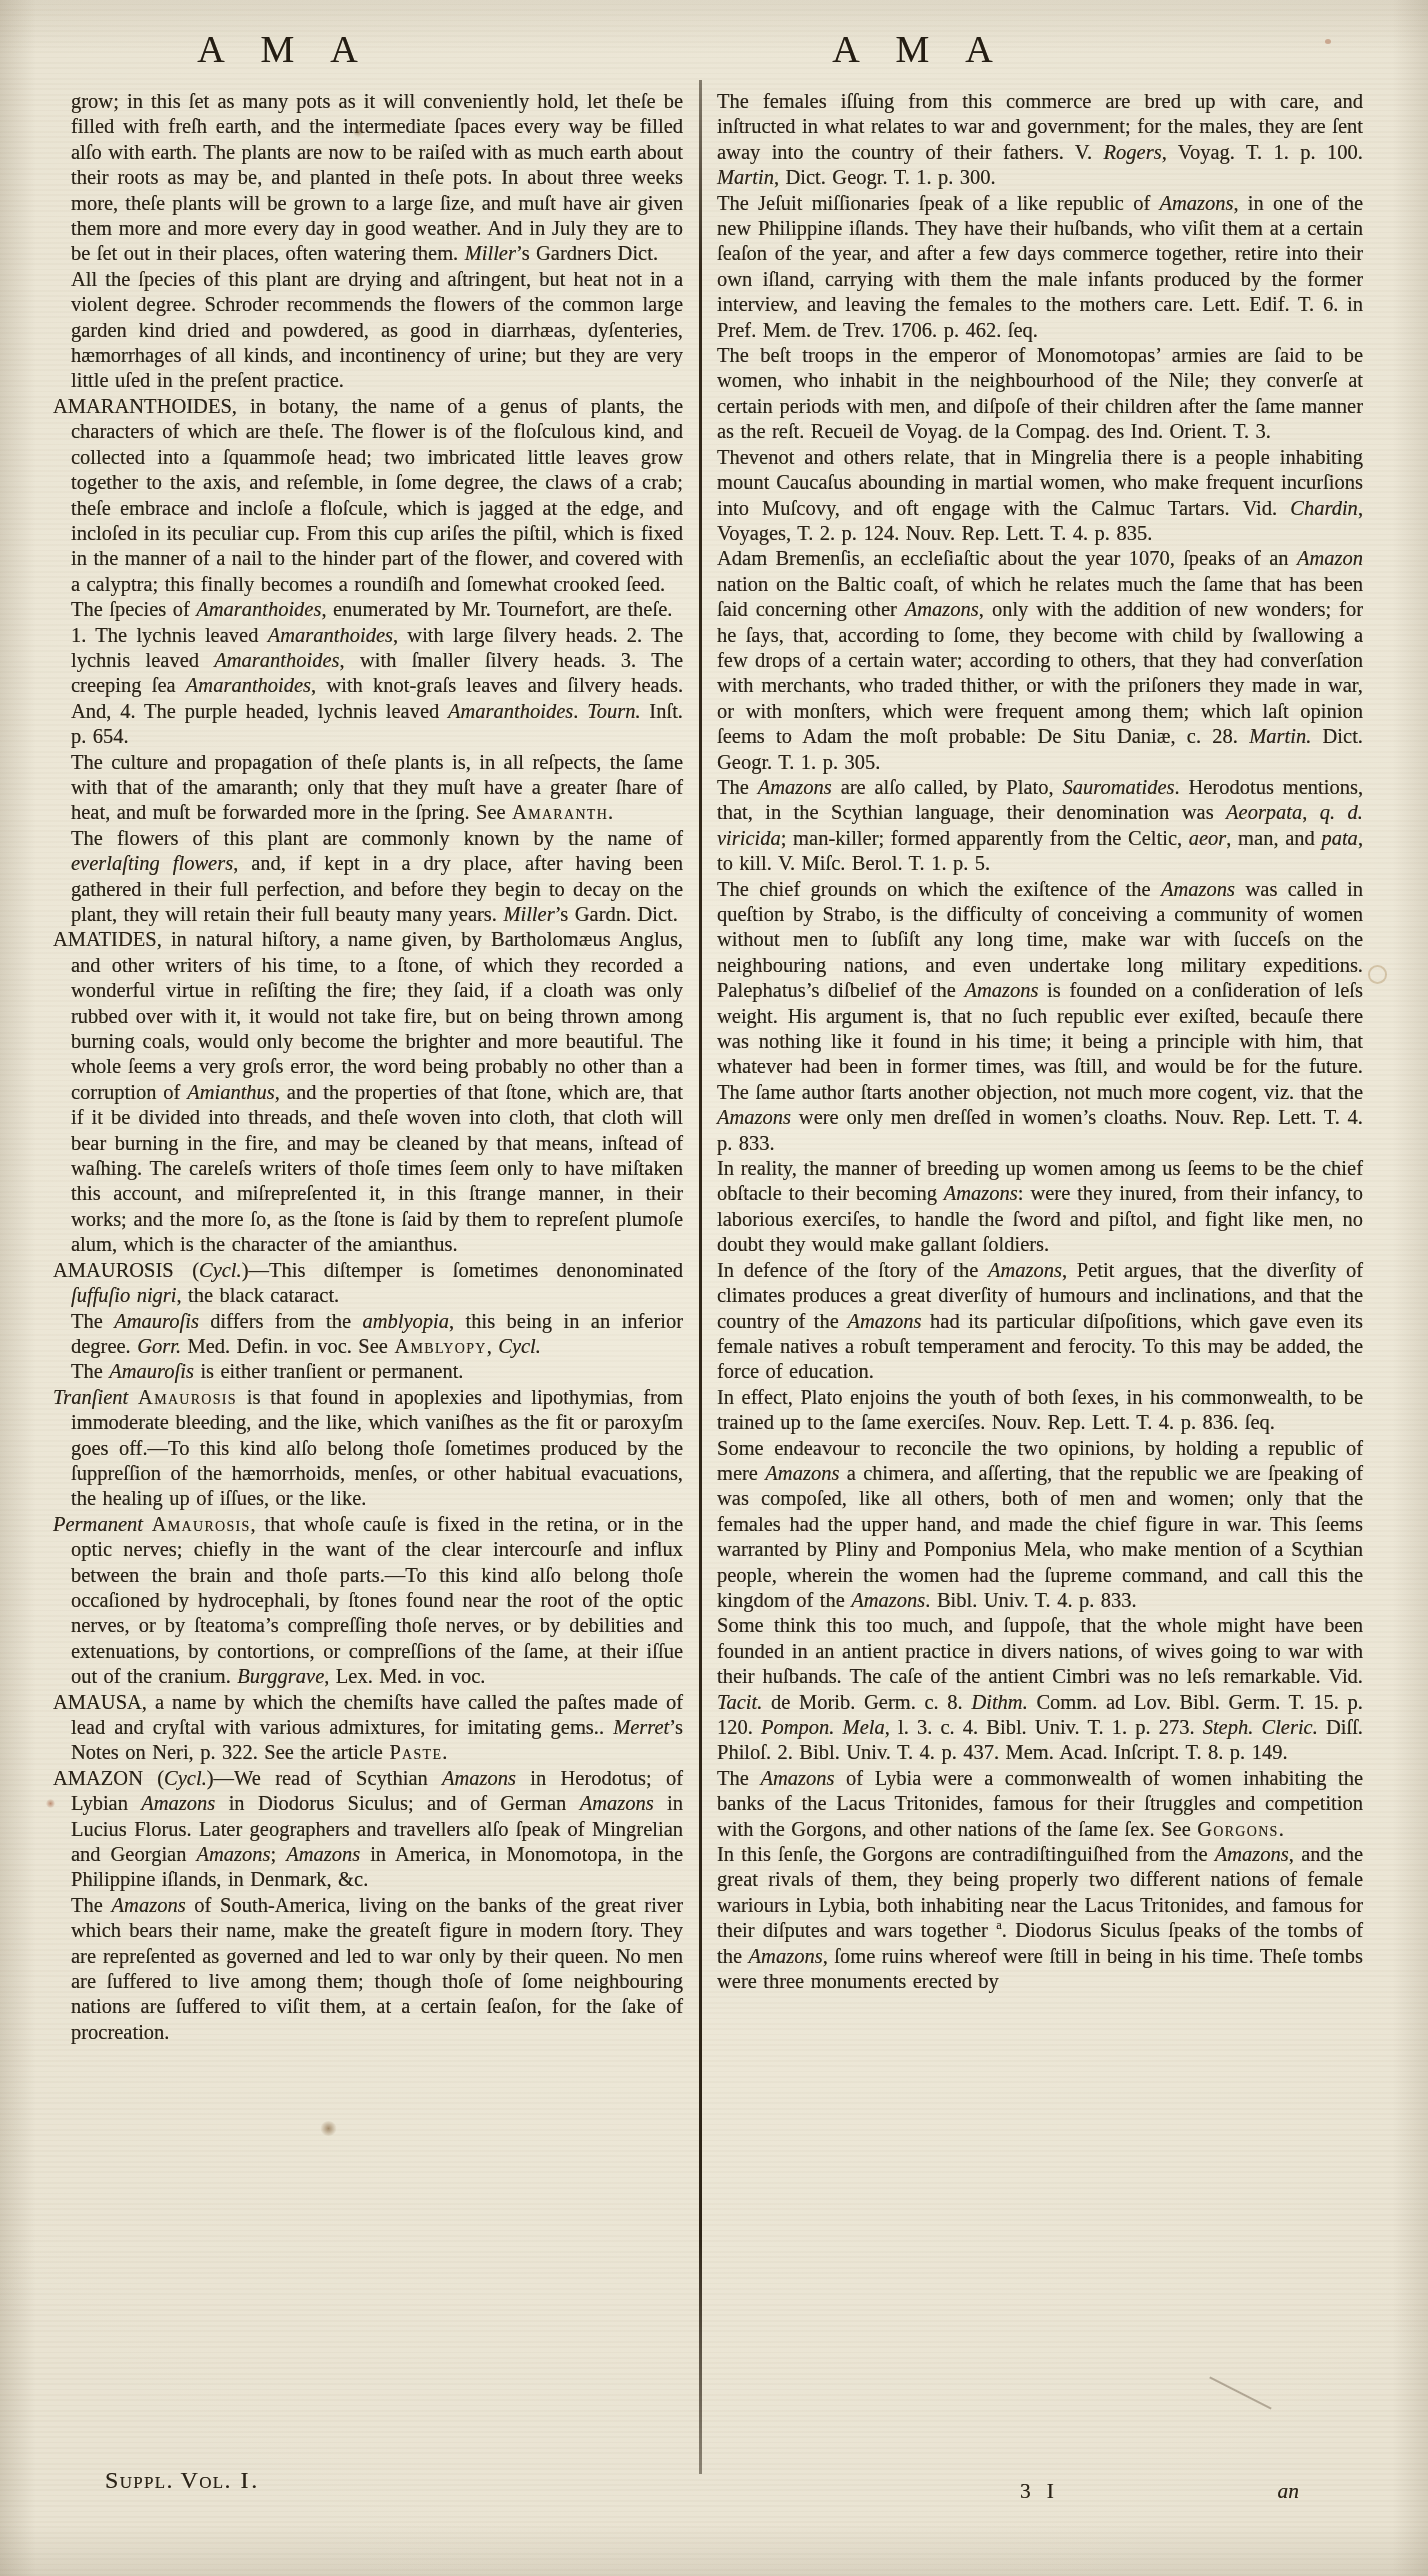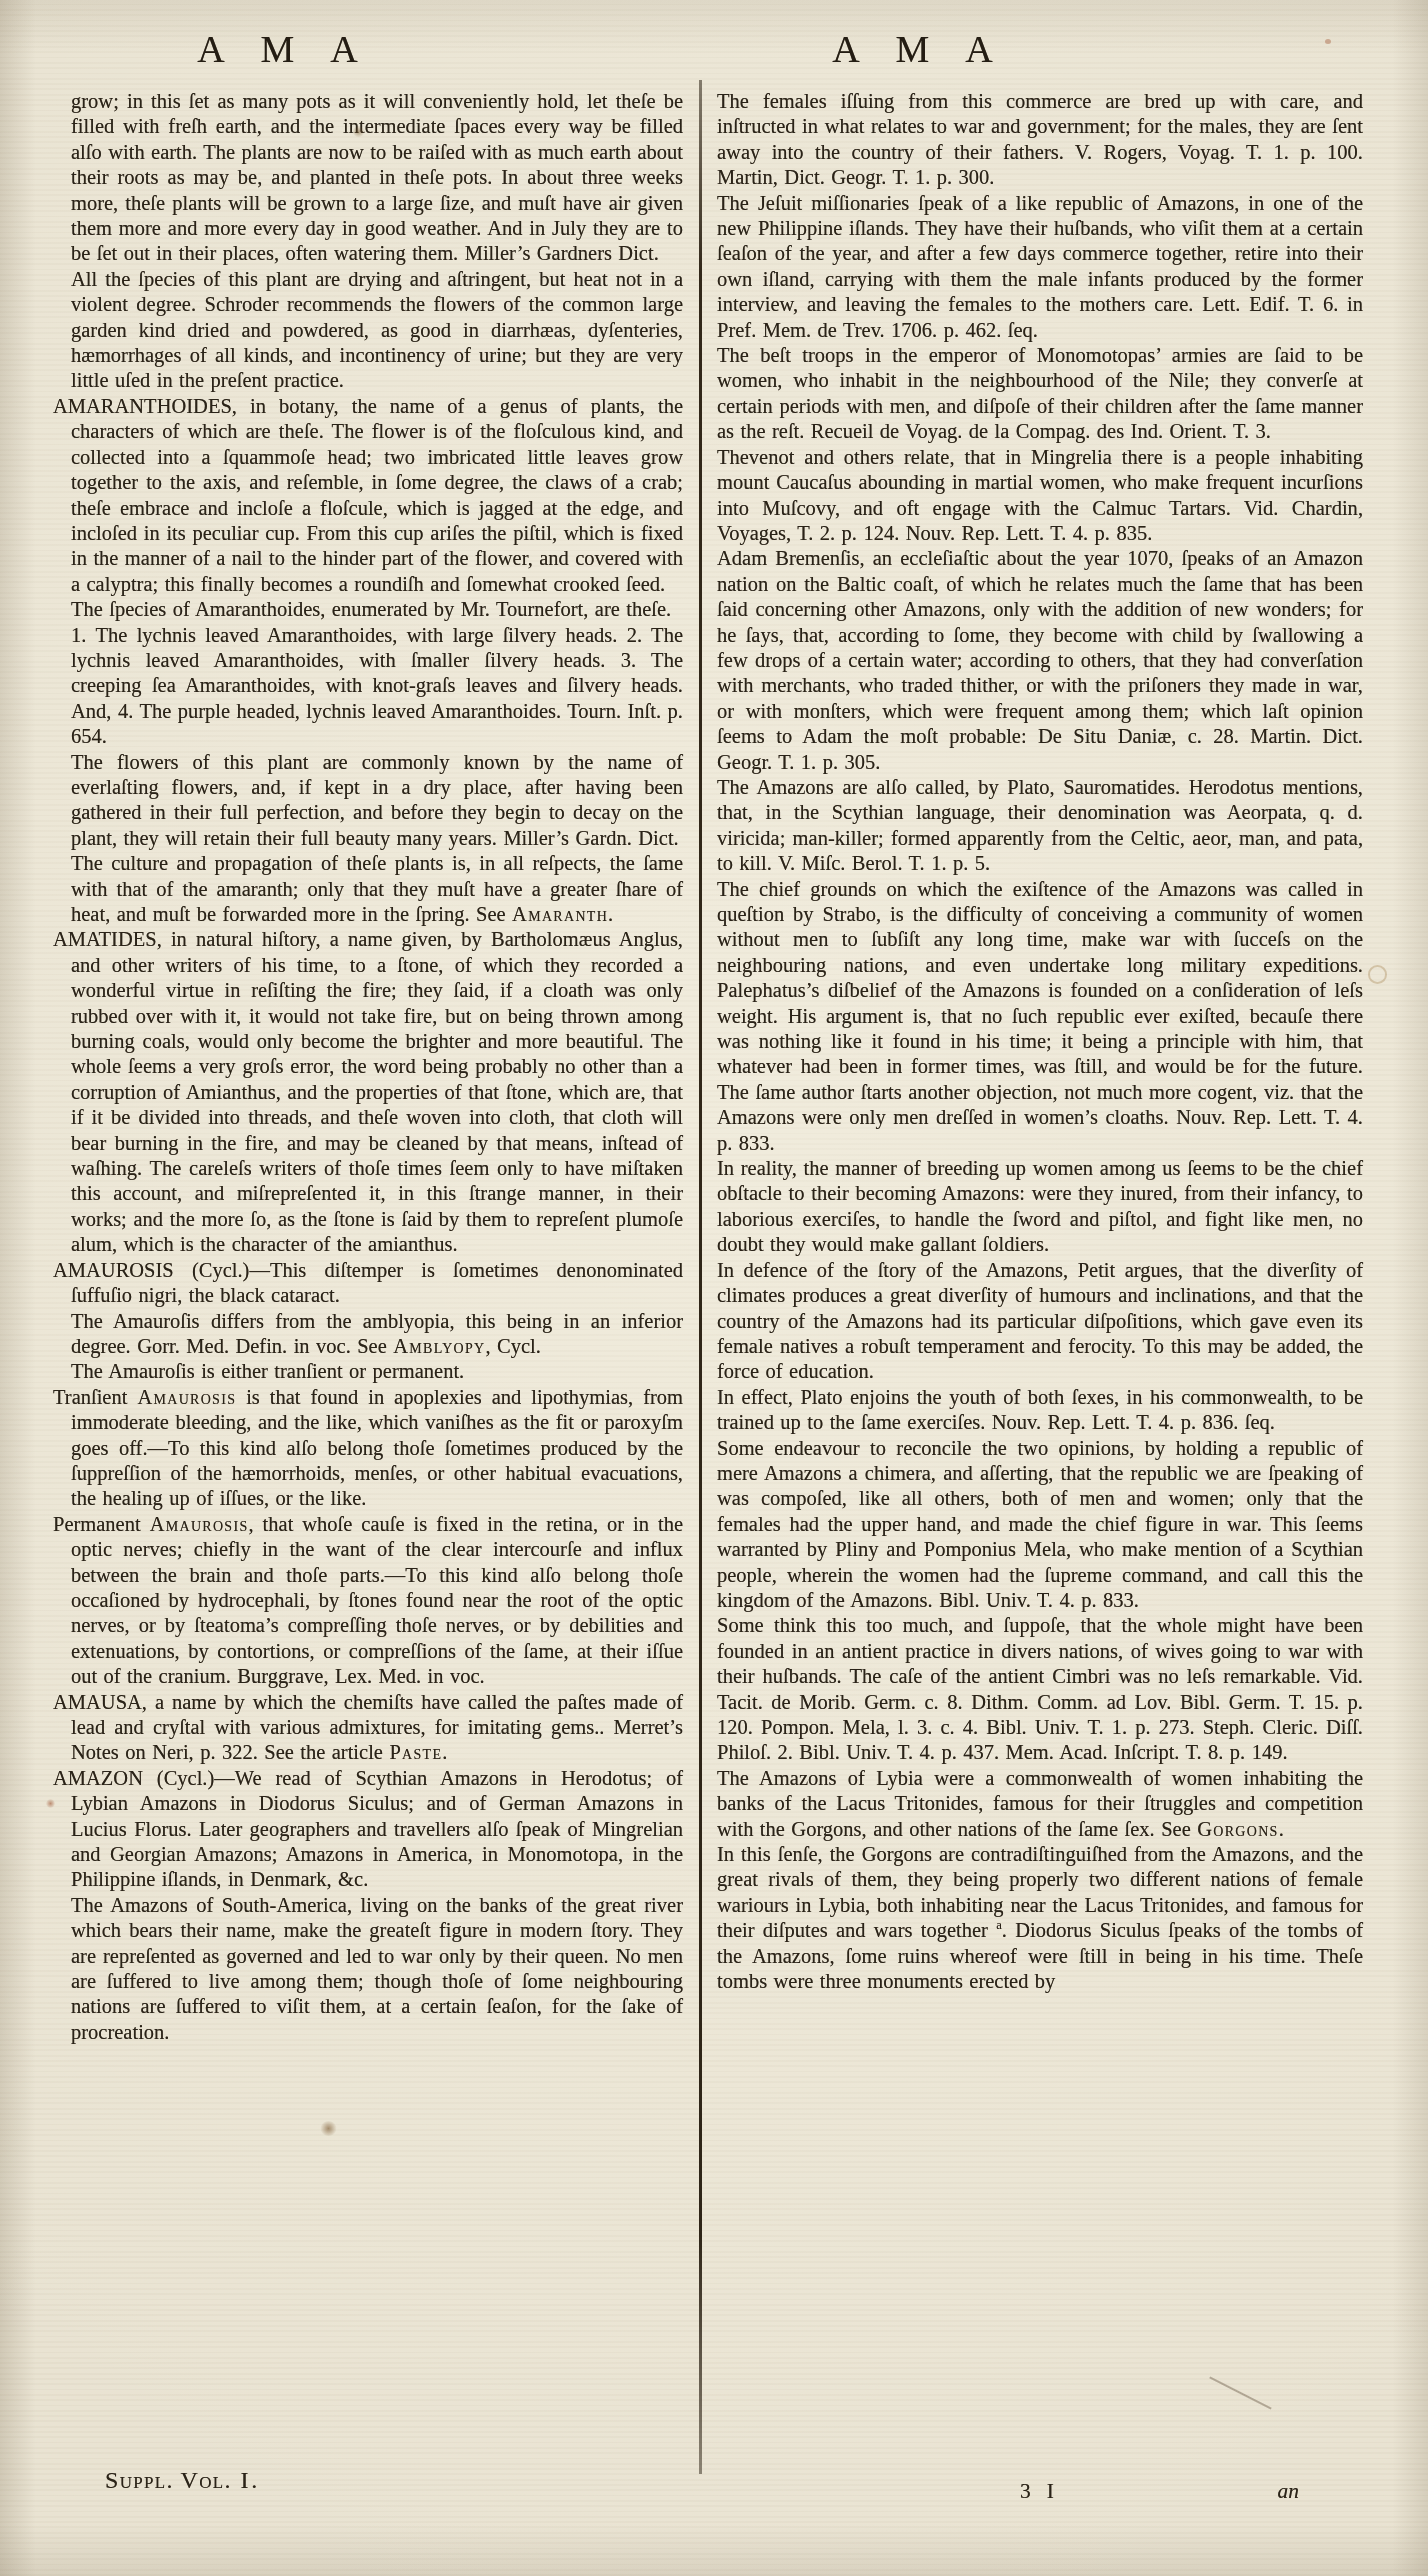--- a/index.html
+++ b/index.html
@@ -33,21 +33,21 @@
   .col{
     position:absolute;top:89px;
     font-size:20.5px;line-height:25.4px;
     text-align:justify;
     word-spacing:1.3px;
   }
   .col-left{left:53px;width:630px;padding-left:18px;box-sizing:border-box;}
   .col-right{left:717px;width:646px;}
   .col p{margin:0;}
   .col p.hang{text-indent:-18px;}
-  .it{}
+  .it{font-style:italic;}
   .sc{font-variant:small-caps;letter-spacing:1.3px;}
   .sup{vertical-align:super;font-size:0.62em;line-height:0;}
   .footer-left{
     position:absolute;left:105px;top:2467px;
     font-size:24px;letter-spacing:2.7px;
   }
   .footer-right-line{position:absolute;left:717px;top:2479px;width:646px;height:32px;font-size:21.4px;}
   .gathering-mark{position:absolute;left:303px;letter-spacing:5.3px;}
   .catchword{position:absolute;right:64px;font-style:italic;}
   
@@ -74,22 +74,22 @@
   <div class="running-head head-right">A M A</div>
 
   <div class="rule"></div>
 
   <div class="col col-left">
       <p class="body">grow; in this ſet as many pots as it will conveniently hold, let theſe be filled with freſh earth, and the intermediate ſpaces every way be filled alſo with earth.  The plants are now to be raiſed with as much earth about their roots as may be, and planted in theſe pots.  In about three weeks more, theſe plants will be grown to a large ſize, and muſt have air given them more and more every day in good weather.  And in July they are to be ſet out in their places, often watering them.  <span class="it">Miller</span>’s Gardners Dict.</p>
       <p class="body">All the ſpecies of this plant are drying and aſtringent, but heat not in a violent degree.  Schroder recommends the flowers of the common large garden kind dried and powdered, as good in diarrhæas, dyſenteries, hæmorrhages of all kinds, and incontinency of urine; but they are very little uſed in the preſent practice.</p>
       <p class="hang">AMARANTHOIDES, in botany, the name of a genus of plants, the characters of which are theſe.  The flower is of the floſculous kind, and collected into a ſquammoſe head; two imbricated little leaves grow together to the axis, and reſemble, in ſome degree, the claws of a crab; theſe embrace and incloſe a floſcule, which is jagged at the edge, and incloſed in its peculiar cup.  From this cup ariſes the piſtil, which is fixed in the manner of a nail to the hinder part of the flower, and covered with a calyptra; this finally becomes a roundiſh and ſomewhat crooked ſeed.</p>
       <p class="body">The ſpecies of <span class="it">Amaranthoides</span>, enumerated by Mr. Tournefort, are theſe.</p>
       <p class="body">1. The lychnis leaved <span class="it">Amaranthoides</span>, with large ſilvery heads.  2. The lychnis leaved <span class="it">Amaranthoides</span>, with ſmaller ſilvery heads.  3. The creeping ſea <span class="it">Amaranthoides</span>, with knot-graſs leaves and ſilvery heads.  And, 4. The purple headed, lychnis leaved <span class="it">Amaranthoides</span>.  <span class="it">Tourn.</span> Inſt. p. 654.</p>
+      <p class="body">The culture and propagation of theſe plants is, in all reſpects, the ſame with that of the amaranth; only that they muſt have a greater ſhare of heat, and muſt be forwarded more in the ſpring.  See <span class="sc">Amaranth</span>.</p>
       <p class="body">The flowers of this plant are commonly known by the name of <span class="it">everlaſting flowers</span>, and, if kept in a dry place, after having been gathered in their full perfection, and before they begin to decay on the plant, they will retain their full beauty many years.  <span class="it">Miller</span>’s Gardn. Dict.</p>
-      <p class="body">The culture and propagation of theſe plants is, in all reſpects, the ſame with that of the amaranth; only that they muſt have a greater ſhare of heat, and muſt be forwarded more in the ſpring.  See <span class="sc">Amaranth</span>.</p>
       <p class="hang">AMATIDES, in natural hiſtory, a name given, by Bartholomæus Anglus, and other writers of his time, to a ſtone, of which they recorded a wonderful virtue in reſiſting the fire; they ſaid, if a cloath was only rubbed over with it, it would not take fire, but on being thrown among burning coals, would only become the brighter and more beautiful.  The whole ſeems a very groſs error, the word being probably no other than a corruption of <span class="it">Amianthus</span>, and the properties of that ſtone, which are, that if it be divided into threads, and theſe woven into cloth, that cloth will bear burning in the fire, and may be cleaned by that means, inſtead of waſhing.  The careleſs writers of thoſe times ſeem only to have miſtaken this account, and miſrepreſented it, in this ſtrange manner, in their works; and the more ſo, as the ſtone is ſaid by them to repreſent plumoſe alum, which is the character of the amianthus.</p>
       <p class="hang">AMAUROSIS (<span class="it">Cycl.</span>)—This diſtemper is ſometimes denonominated <span class="it">ſuffuſio nigri</span>, the black cataract.</p>
       <p class="body">The <span class="it">Amauroſis</span> differs from the <span class="it">amblyopia</span>, this being in an inferior degree.  <span class="it">Gorr.</span> Med. Defin. in voc.  See <span class="sc">Amblyopy</span>, <span class="it">Cycl.</span></p>
       <p class="body">The <span class="it">Amauroſis</span> is either tranſient or permanent.</p>
       <p class="hang"><span class="it">Tranſient</span> <span class="sc">Amaurosis</span> is that found in apoplexies and lipothymias, from immoderate bleeding, and the like, which vaniſhes as the fit or paroxyſm goes off.—To this kind alſo belong thoſe ſometimes produced by the ſuppreſſion of the hæmorrhoids, menſes, or other habitual evacuations, the healing up of iſſues, or the like.</p>
       <p class="hang"><span class="it">Permanent</span> <span class="sc">Amaurosis</span>, that whoſe cauſe is fixed in the retina, or in the optic nerves; chiefly in the want of the clear intercourſe and influx between the brain and thoſe parts.—To this kind alſo belong thoſe occaſioned by hydrocephali, by ſtones found near the root of the optic nerves, or by ſteatoma’s compreſſing thoſe nerves, or by debilities and extenuations, by contortions, or compreſſions of the ſame, at their iſſue out of the cranium.  <span class="it">Burggrave</span>, Lex. Med. in voc.</p>
       <p class="hang">AMAUSA, a name by which the chemiſts have called the paſtes made of lead and cryſtal with various admixtures, for imitating gems..  <span class="it">Merret</span>’s Notes on Neri, p. 322.  See the article <span class="sc">Paste</span>.</p>
       <p class="hang">AMAZON (<span class="it">Cycl.</span>)—We read of Scythian <span class="it">Amazons</span> in Herodotus; of Lybian <span class="it">Amazons</span> in Diodorus Siculus; and of German <span class="it">Amazons</span> in Lucius Florus.  Later geographers and travellers alſo ſpeak of Mingrelian and Georgian <span class="it">Amazons</span>; <span class="it">Amazons</span> in America, in Monomotopa, in the Philippine iſlands, in Denmark, &amp;c.</p>
       <p class="body">The <span class="it">Amazons</span> of South-America, living on the banks of the great river which bears their name, make the greateſt figure in modern ſtory.  They are repreſented as governed and led to war only by their queen.  No men are ſuffered to live among them; though thoſe of ſome neighbouring nations are ſuffered to viſit them, at a certain ſeaſon, for the ſake of procreation.</p>
     </div>

